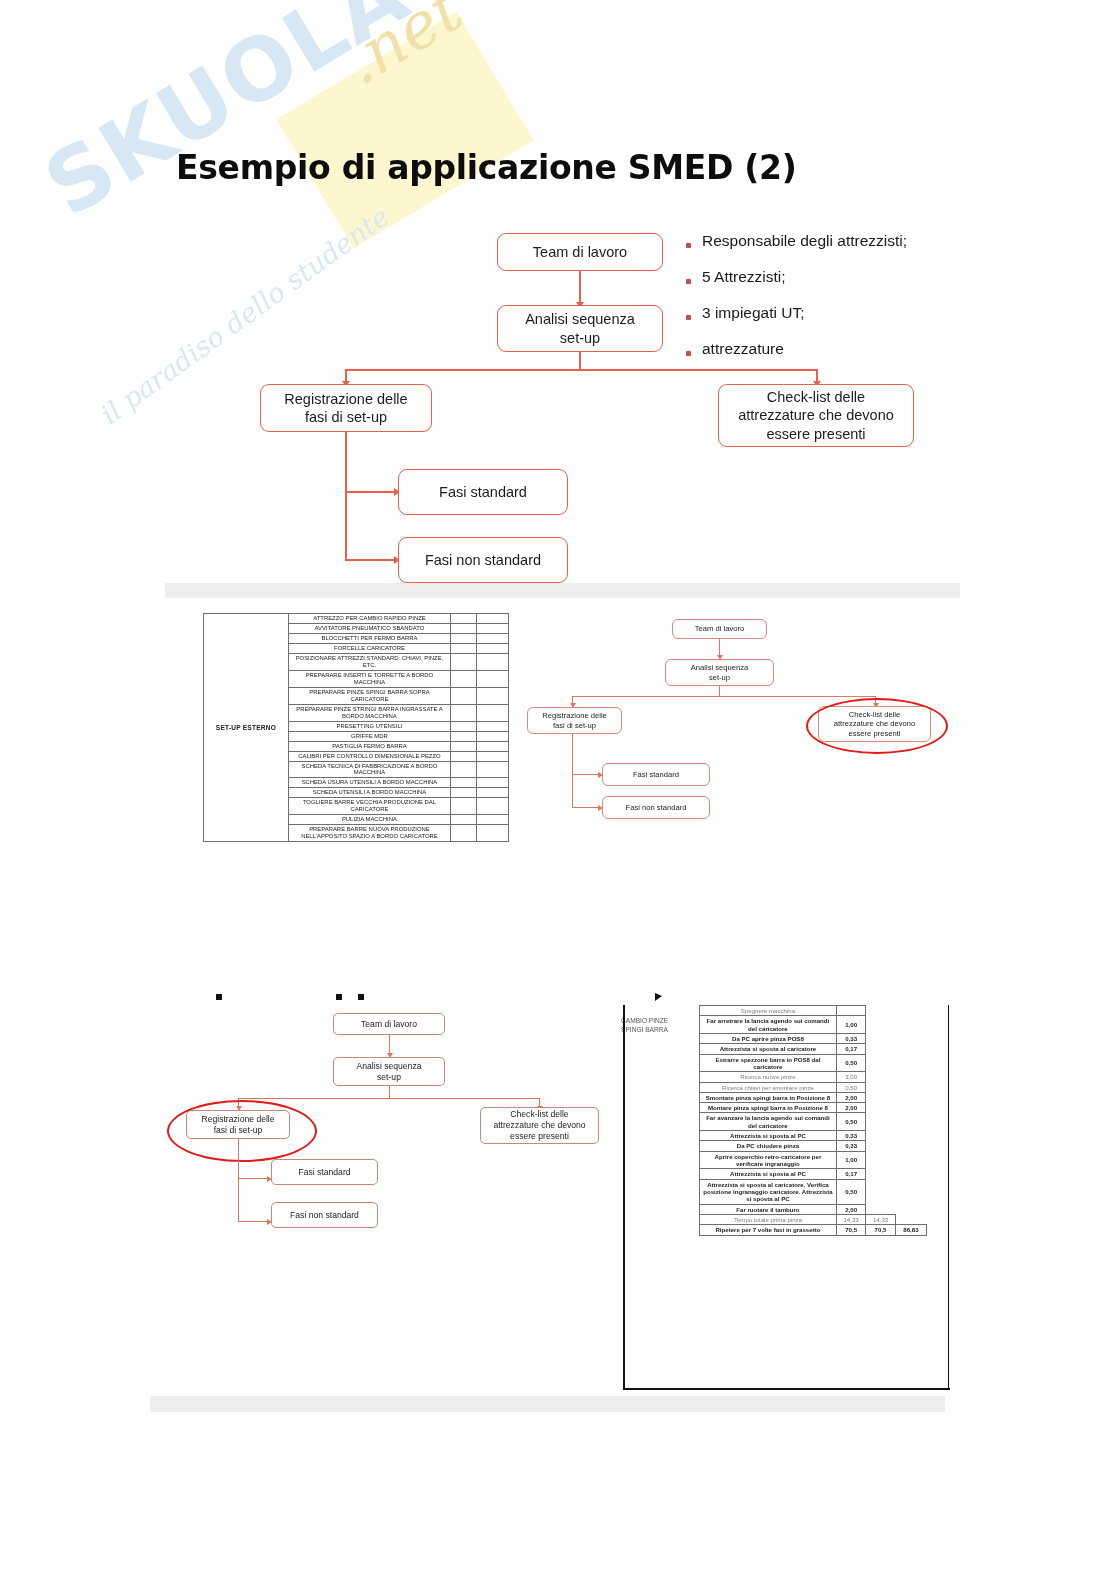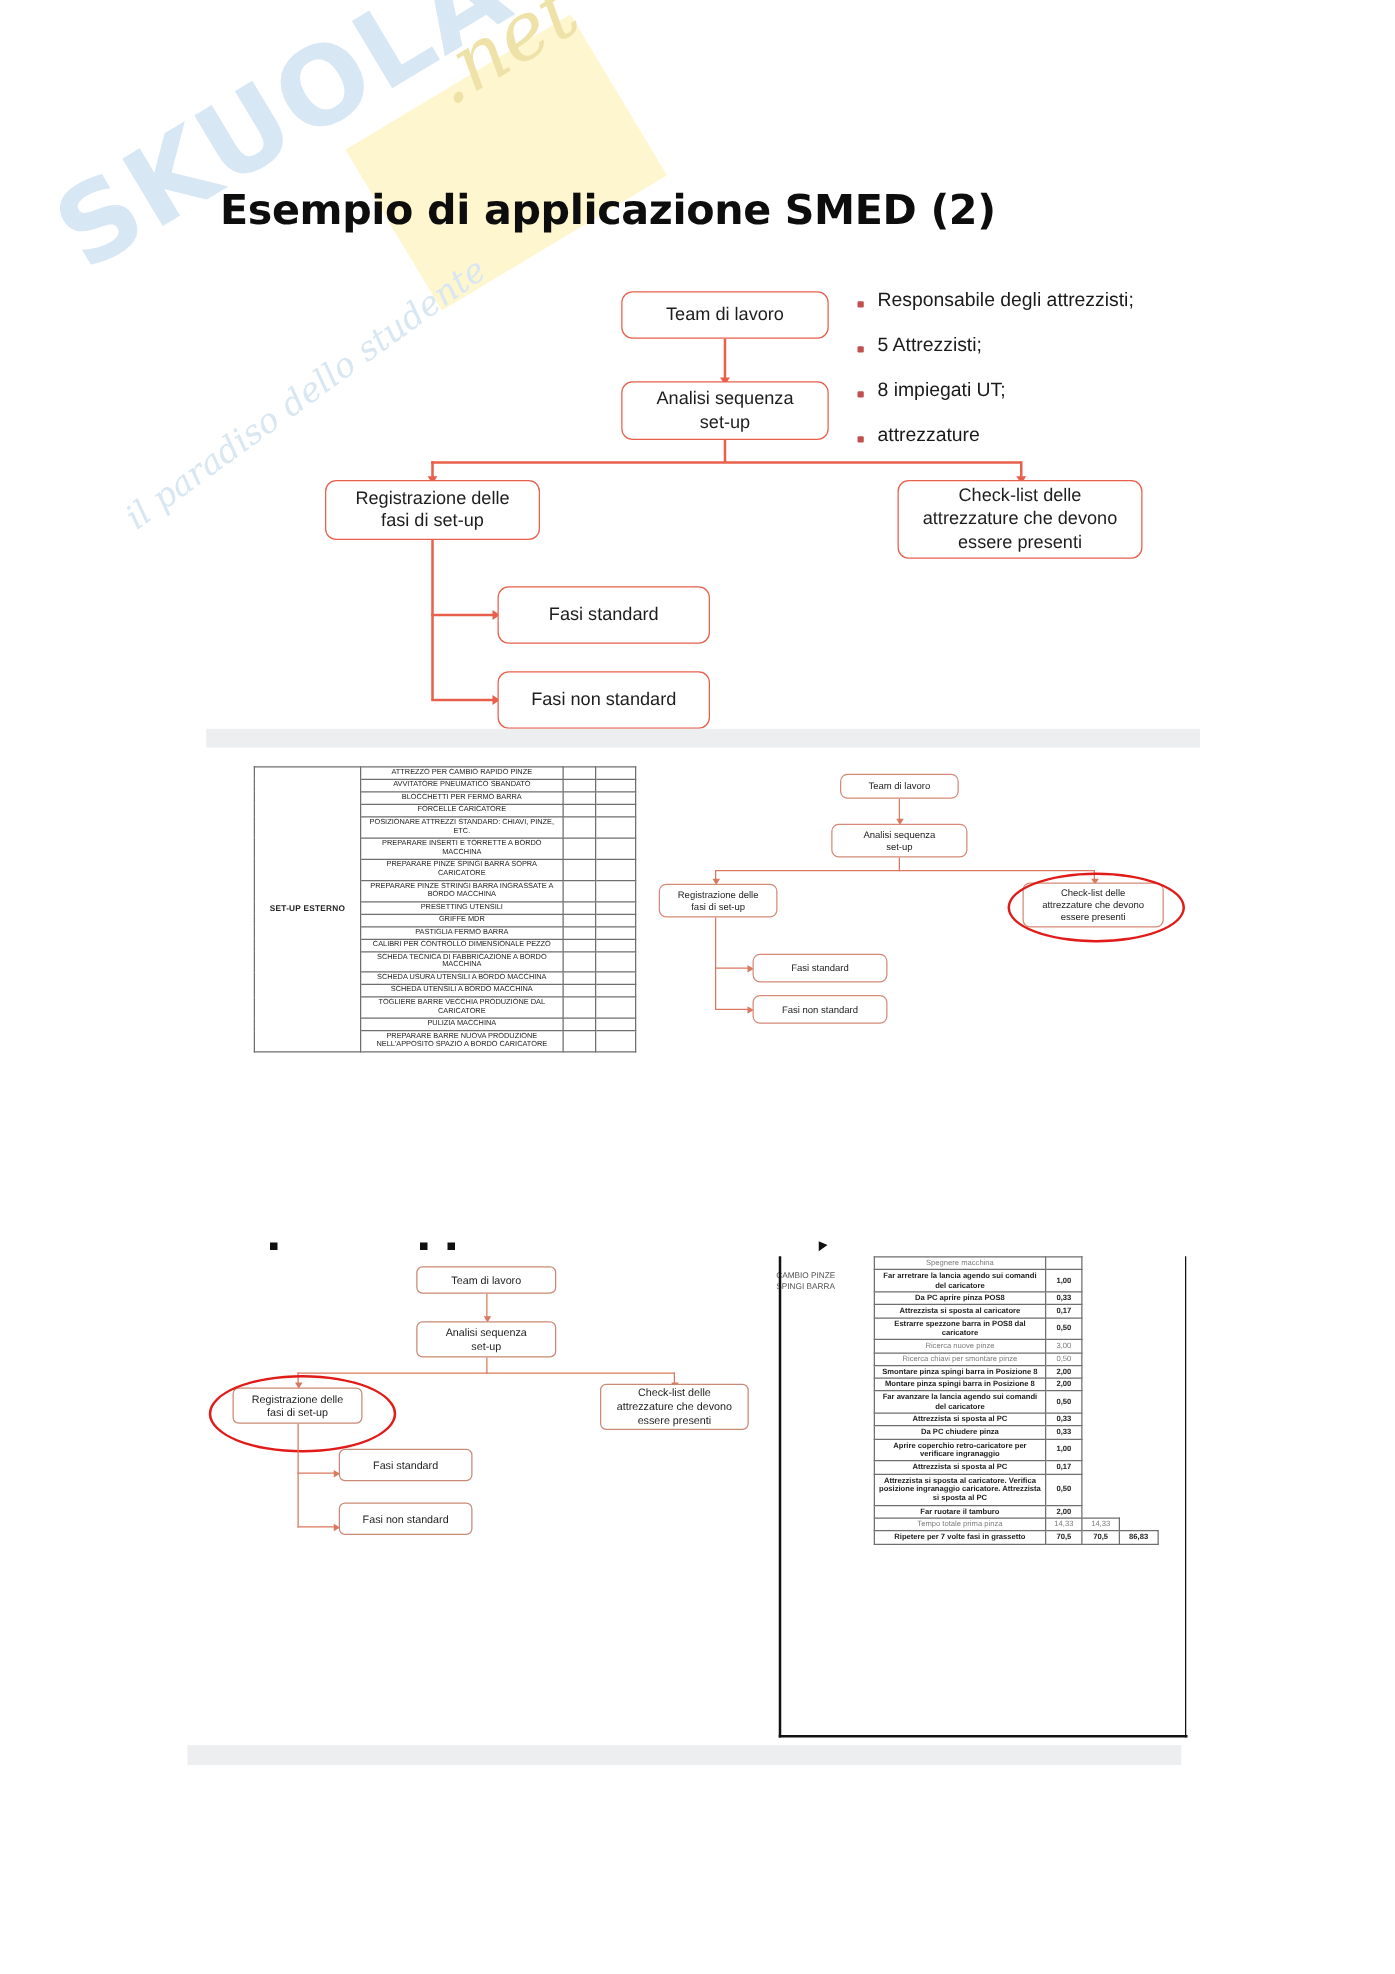--- a/index.html
+++ b/index.html
@@ -63,21 +63,21 @@
   .ln{position:absolute;background:#e8604c;}
   .ln.thin{background:#d9795f;}
   .arw{position:absolute;width:0;height:0;}
   .arw-d{border-left:4px solid transparent;border-right:4px solid transparent;border-top:6px solid #e8604c;}
   .arw-r{border-top:4px solid transparent;border-bottom:4px solid transparent;border-left:6px solid #e8604c;}
   .arw-d.thin{border-top-color:#d9795f;border-left-width:3px;border-right-width:3px;border-top-width:5px;}
   .arw-r.thin{border-left-color:#d9795f;border-top-width:3px;border-bottom-width:3px;border-left-width:5px;}
 
   
   .bullets{position:absolute;left:686px;top:232px;}
-  .bl{display:flex;align-items:flex-start;margin-bottom:18px;}
+  .bl{display:flex;align-items:center;margin-bottom:18px;}
   .bl .dot{
     width:5px;height:5px;background:#c0504d;border-radius:1px;
     margin-right:11px;margin-top:9px;flex:none;
   }
   .bl .txt{font-size:15.5px;color:#1a1a1a;white-space:nowrap;}
 
   
   .ell{position:absolute;border:2.4px solid #e01b18;border-radius:50%;background:transparent;}
 
   
@@ -173,21 +173,21 @@
         <div class="bl">
           <span class="dot"></span>
           <span class="txt">Responsabile degli attrezzisti;</span>
         </div>
         <div class="bl">
           <span class="dot"></span>
           <span class="txt">5 Attrezzisti;</span>
         </div>
         <div class="bl">
           <span class="dot"></span>
-          <span class="txt">8 impiegati UT;</span>
+          <span class="txt">3 impiegati UT;</span>
         </div>
         <div class="bl">
           <span class="dot"></span>
           <span class="txt">attrezzature</span>
         </div>
       </div>
     </div>
 
     <div class="sep" style="left:165px;top:583px;width:795px;"></div>
 

